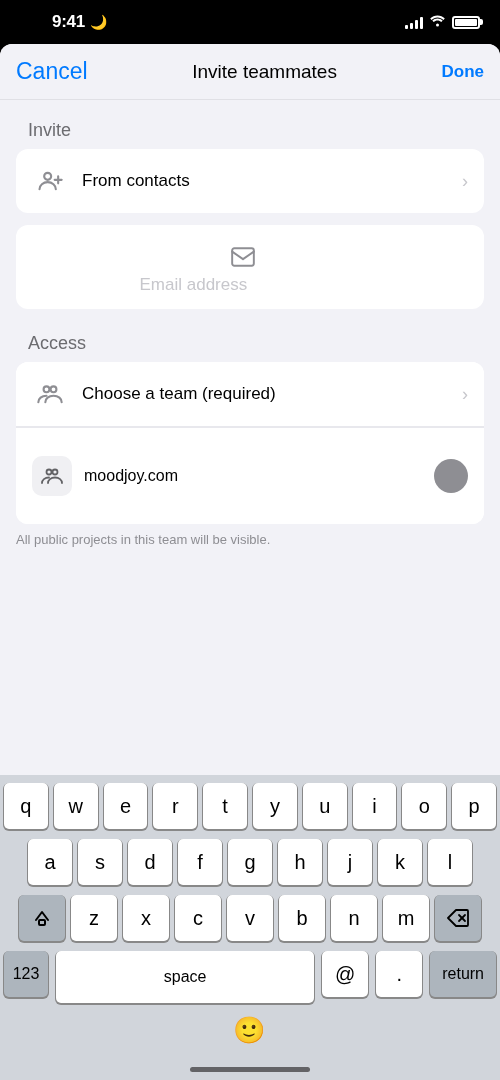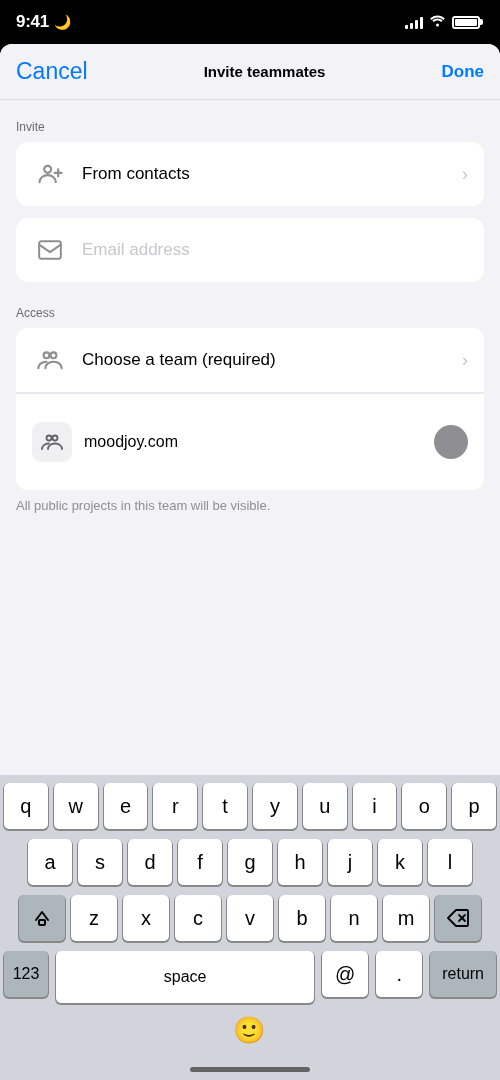--- a/index.html
+++ b/index.html
@@ -17,20 +17,21 @@
     .status-bar {
       background: #000;
       height: 44px;
       display: flex;
       align-items: center;
       justify-content: space-between;
       padding: 0 20px 0 16px;
       color: #fff;
       font-size: 16px;
       font-weight: 600;
+      margin-left: 36px;
     }
     .status-time {
       font-size: 17px;
       font-weight: 700;
       letter-spacing: -0.3px;
     }
     .status-icons {
       display: flex;
       align-items: center;
       gap: 6px;
@@ -94,38 +95,38 @@
       border-bottom: 1px solid #e0e0e5;
     }
     .nav-cancel {
       color: #007aff;
       font-size: 23px;
       cursor: pointer;
       background: none;
       border: none;
     }
     .nav-title {
-      font-size: 15px;
-      font-weight: 700;
+      font-size: 19px;
+      font-weight: 400;
       color: #000;
     }
     .nav-done {
       color: #007aff;
       font-size: 17px;
       font-weight: 600;
       cursor: pointer;
       background: none;
       border: none;
     }
 
     
     .section-label {
-      font-size: 12px;
+      font-size: 18px;
       color: #6c6c70;
-      padding: 20px 16px 8px;
+      padding: 20px 28px 8px;
       text-transform: none;
       font-weight: 400;
     }
 
     
     .card {
       background: #fff;
       border-radius: 12px;
       margin: 0 16px;
       overflow: hidden;
@@ -167,20 +168,21 @@
     }
 
     
     .email-card {
       background: #fff;
       border-radius: 12px;
       margin: 12px 16px 0;
       padding: 14px 16px;
       display: flex;
       align-items: center;
+      flex-direction: column;
     }
     .email-icon {
       width: 36px;
       height: 36px;
       display: flex;
       align-items: center;
       justify-content: center;
       margin-right: 14px;
       flex-shrink: 0;
     }

